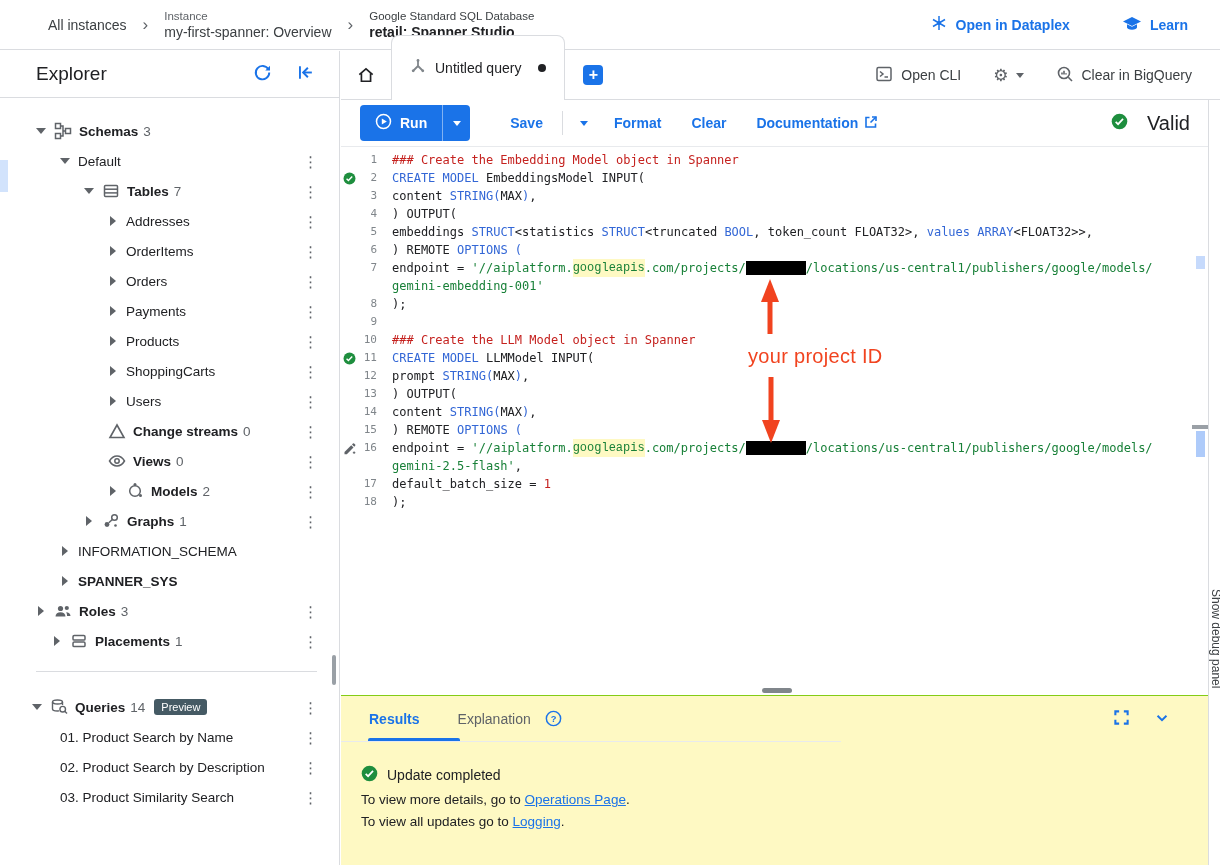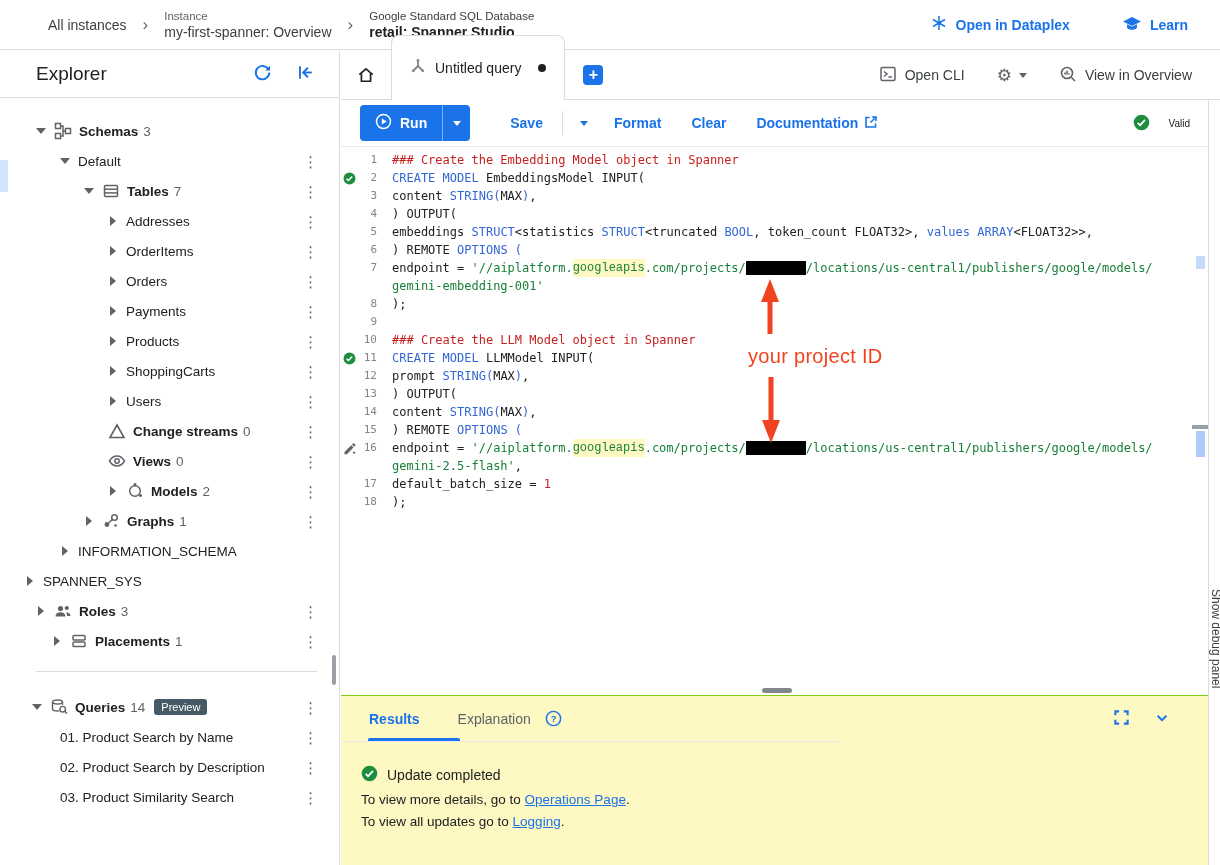--- a/index.html
+++ b/index.html
@@ -61,21 +61,21 @@
            display:flex;align-items:center;padding-left:19px;box-sizing:border-box;background:#fff;}
   .run-split{display:flex;height:36px;}
   .run-main{background:#1a73e8;color:#fff;border-radius:4px 0 0 4px;display:flex;align-items:center;gap:8px;
             padding:0 15px;font-size:14px;font-weight:bold;cursor:pointer;}
   .run-caret{background:#1a73e8;border-left:1px solid rgba(255,255,255,.45);width:27px;border-radius:0 4px 4px 0;
              display:flex;align-items:center;justify-content:center;cursor:pointer;}
   .tri-white{width:0;height:0;border-left:4.5px solid transparent;border-right:4.5px solid transparent;border-top:5.5px solid #fff;}
   .tbtn{color:#1a73e8;font-size:14px;font-weight:bold;cursor:pointer;display:flex;align-items:center;gap:6px;}
   .tsep{width:1px;height:24px;background:#dadce0;margin:0 17px 0 19px;}
   .tri-blue{width:0;height:0;border-left:4.5px solid transparent;border-right:4.5px solid transparent;border-top:5.5px solid #1a73e8;cursor:pointer;}
-  .valid{margin-left:auto;margin-right:18px;display:flex;align-items:center;gap:19px;font-size:10px;color:#202124;}
+  .valid{margin-left:auto;margin-right:18px;display:flex;align-items:center;gap:19px;font-size:20px;color:#202124;}
   
   .editor{position:absolute;left:341px;top:148px;width:867px;height:547px;background:#fff;overflow:hidden;}
   .code{position:absolute;left:0;top:3px;right:18px;}
   .cl{display:flex;height:18px;line-height:18px;font-family:"DejaVu Sans Mono","Liberation Mono",monospace;
       font-size:12px;white-space:pre;align-items:center;}
   .cl .g{width:17px;flex:none;display:flex;align-items:center;justify-content:center;}
   .cl .n{width:19px;flex:none;text-align:right;color:#80868b;font-size:11px;margin-right:15px;
          font-family:"DejaVu Sans Mono","Liberation Mono",monospace;}
   .seg-pl{color:#202124;} .seg-kw{color:#3367d6;} .seg-str{color:#188038;}
   .seg-com{color:#c5221f;} .seg-num{color:#c5221f;}
@@ -298,21 +298,21 @@
           <span class="tlabel b">Graphs</span>
           <span class="tcount">1</span>
           <span class="kebab">⋮</span>
         </div>
         <div class="trow" style="padding-left: 60px;">
           <span class="arr">
             <i class="tri-r"></i>
           </span>
           <span class="tlabel">INFORMATION_SCHEMA</span>
         </div>
-        <div class="trow" style="padding-left: 25px;">
+        <div class="trow" style="padding-left: 60px; font-weight: bold;">
           <span class="arr">
             <i class="tri-r"></i>
           </span>
           <span class="tlabel">SPANNER_SYS</span>
         </div>
         <div class="trow" style="padding-left: 36px;">
           <span class="arr">
             <i class="tri-r"></i>
           </span>
           <span class="ticon">
@@ -410,21 +410,21 @@
         <span class="tri-gray"></span>
       </span>
       <span class="tab-action">
         <span><svg width="18" height="18" viewBox="0 0 18 18" fill="none" stroke="#5f6368" stroke-width="1.6">
               <circle cx="8" cy="8" r="5.5"></circle>
               <line x1="12.3" y1="12.3" x2="16" y2="16"></line>
               <line x1="6" y1="9.5" x2="6" y2="7.5"></line>
               <line x1="8" y1="9.5" x2="8" y2="5.8"></line>
               <line x1="10" y1="9.5" x2="10" y2="8.3"></line>
             </svg></span>
-        <span>View in Overview</span>
+        <span>Clear in BigQuery</span>
       </span>
     </span>
   </div>
 
   <div class="toolbar">
     <span class="run-split">
       <span class="run-main">
         <span><svg width="17" height="17" viewBox="0 0 18 18">
               <circle cx="9" cy="9" r="7.4" fill="none" stroke="#fff" stroke-width="1.6"></circle>
               <path d="M7.2 5.9v6.2L12.5 9z" fill="#fff"></path>

